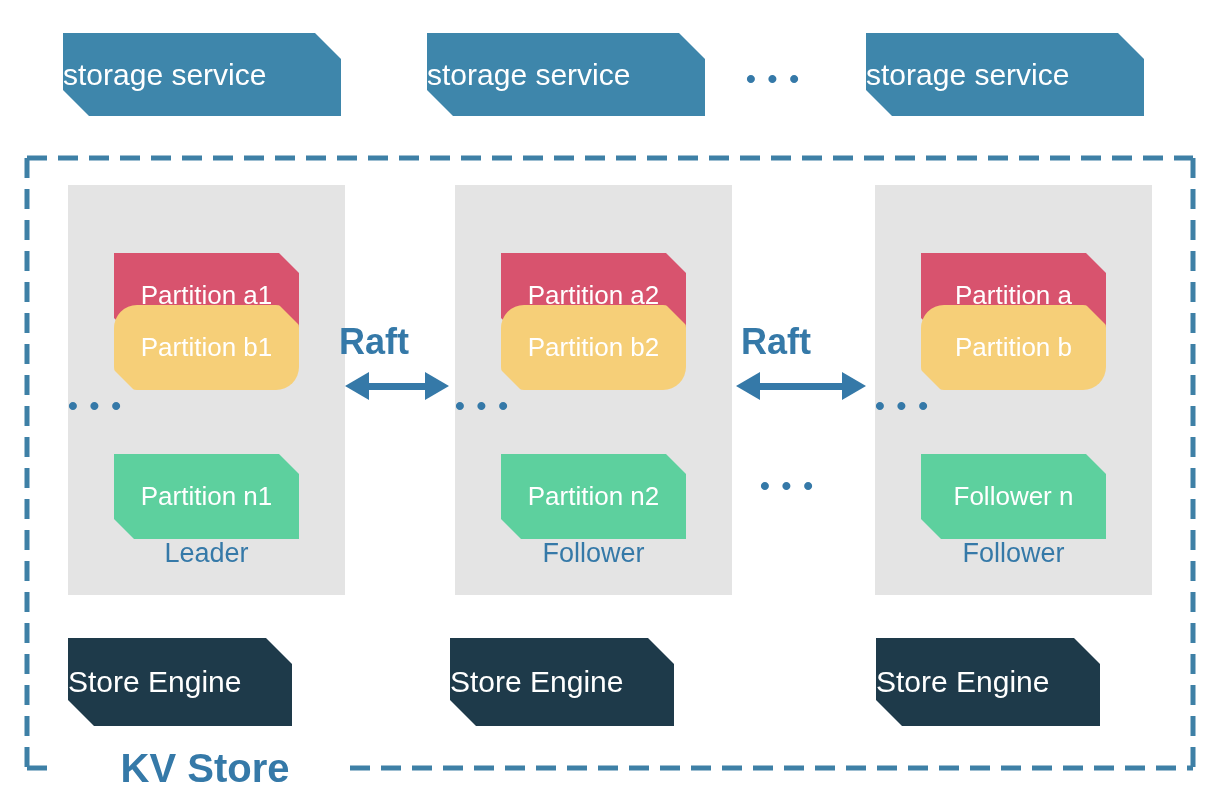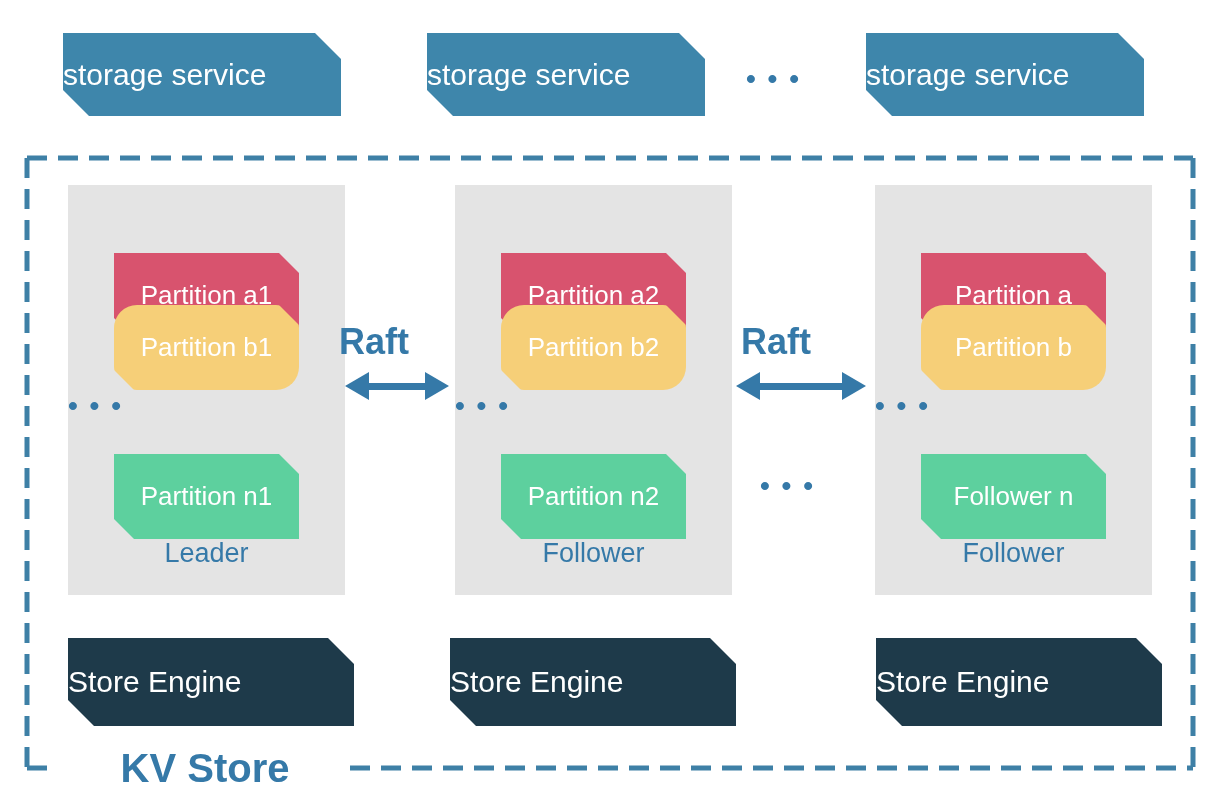--- a/index.html
+++ b/index.html
@@ -64,21 +64,21 @@
 
   .col-ellipsis { position:absolute; left:0; top:208px; width:277px; height:26px; }
 
   .role-label {
     position:absolute; left:0; top:350px; width:277px; height:36px;
     color:var(--c-accent_blue); font-size:27px;
     display:flex; align-items:center; justify-content:center;
   }
 
   .engine-box {
-    top:638px; width:286px; height:88px;
+    top:638px; width:224px; height:88px;
     background:var(--c-engine_navy);
     color:var(--c-white); font-size:30px;
   }
   .e1 { left:68px; } .e2 { left:450px; } .e3 { left:876px; }
 
   .raft-label {
     top:322px; width:120px; height:40px;
     color:var(--c-accent_blue); font-size:36px; font-weight:700;
   }
   .r1 { left:339px; } .r2 { left:741px; }

